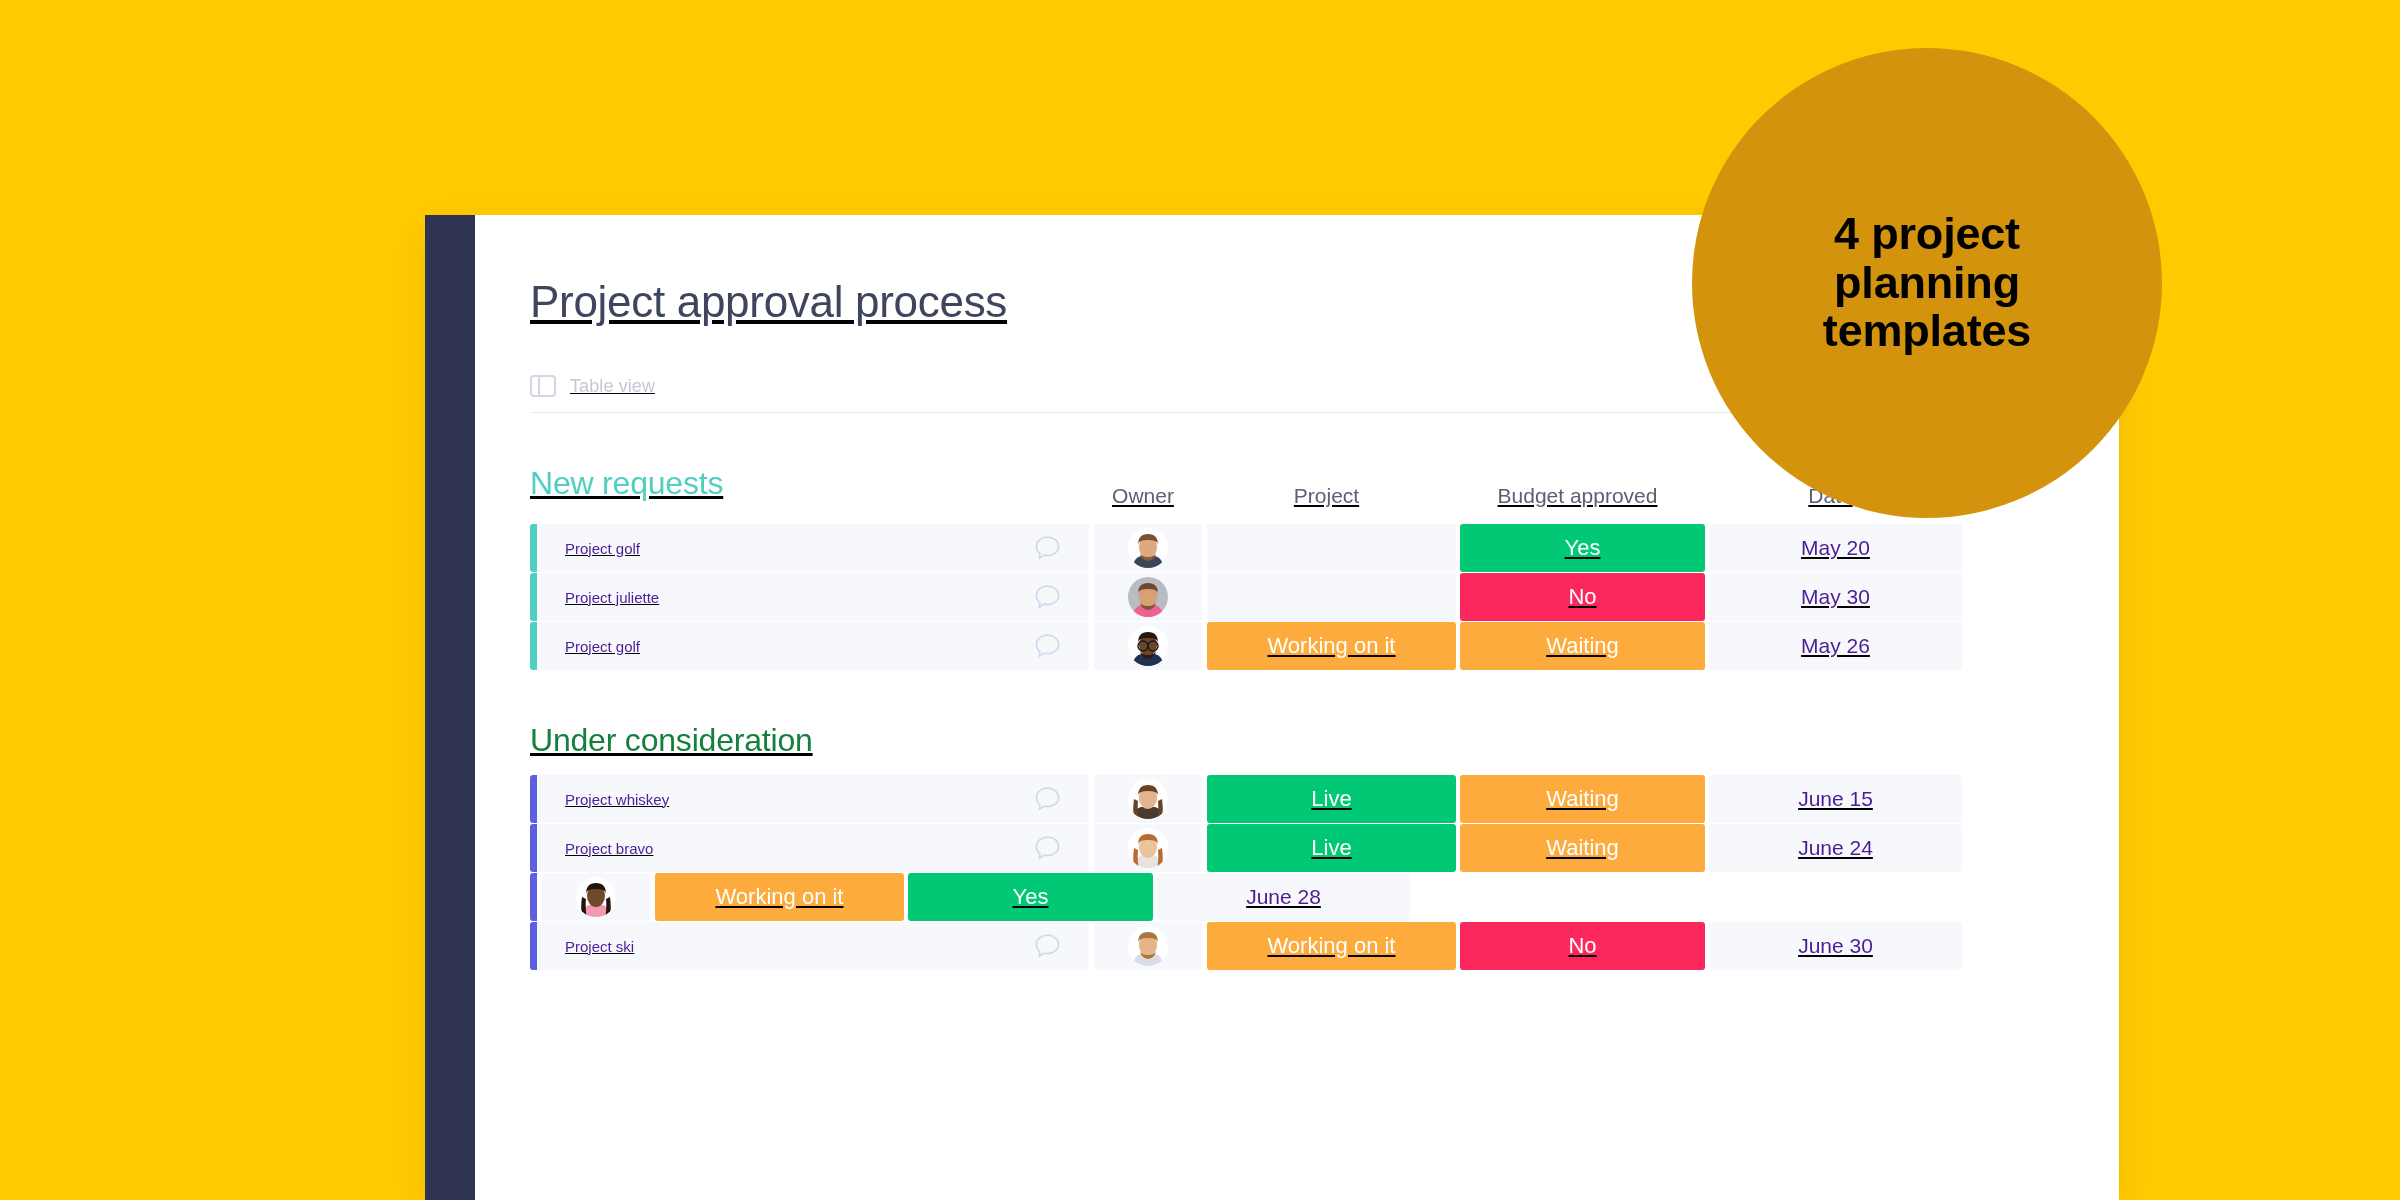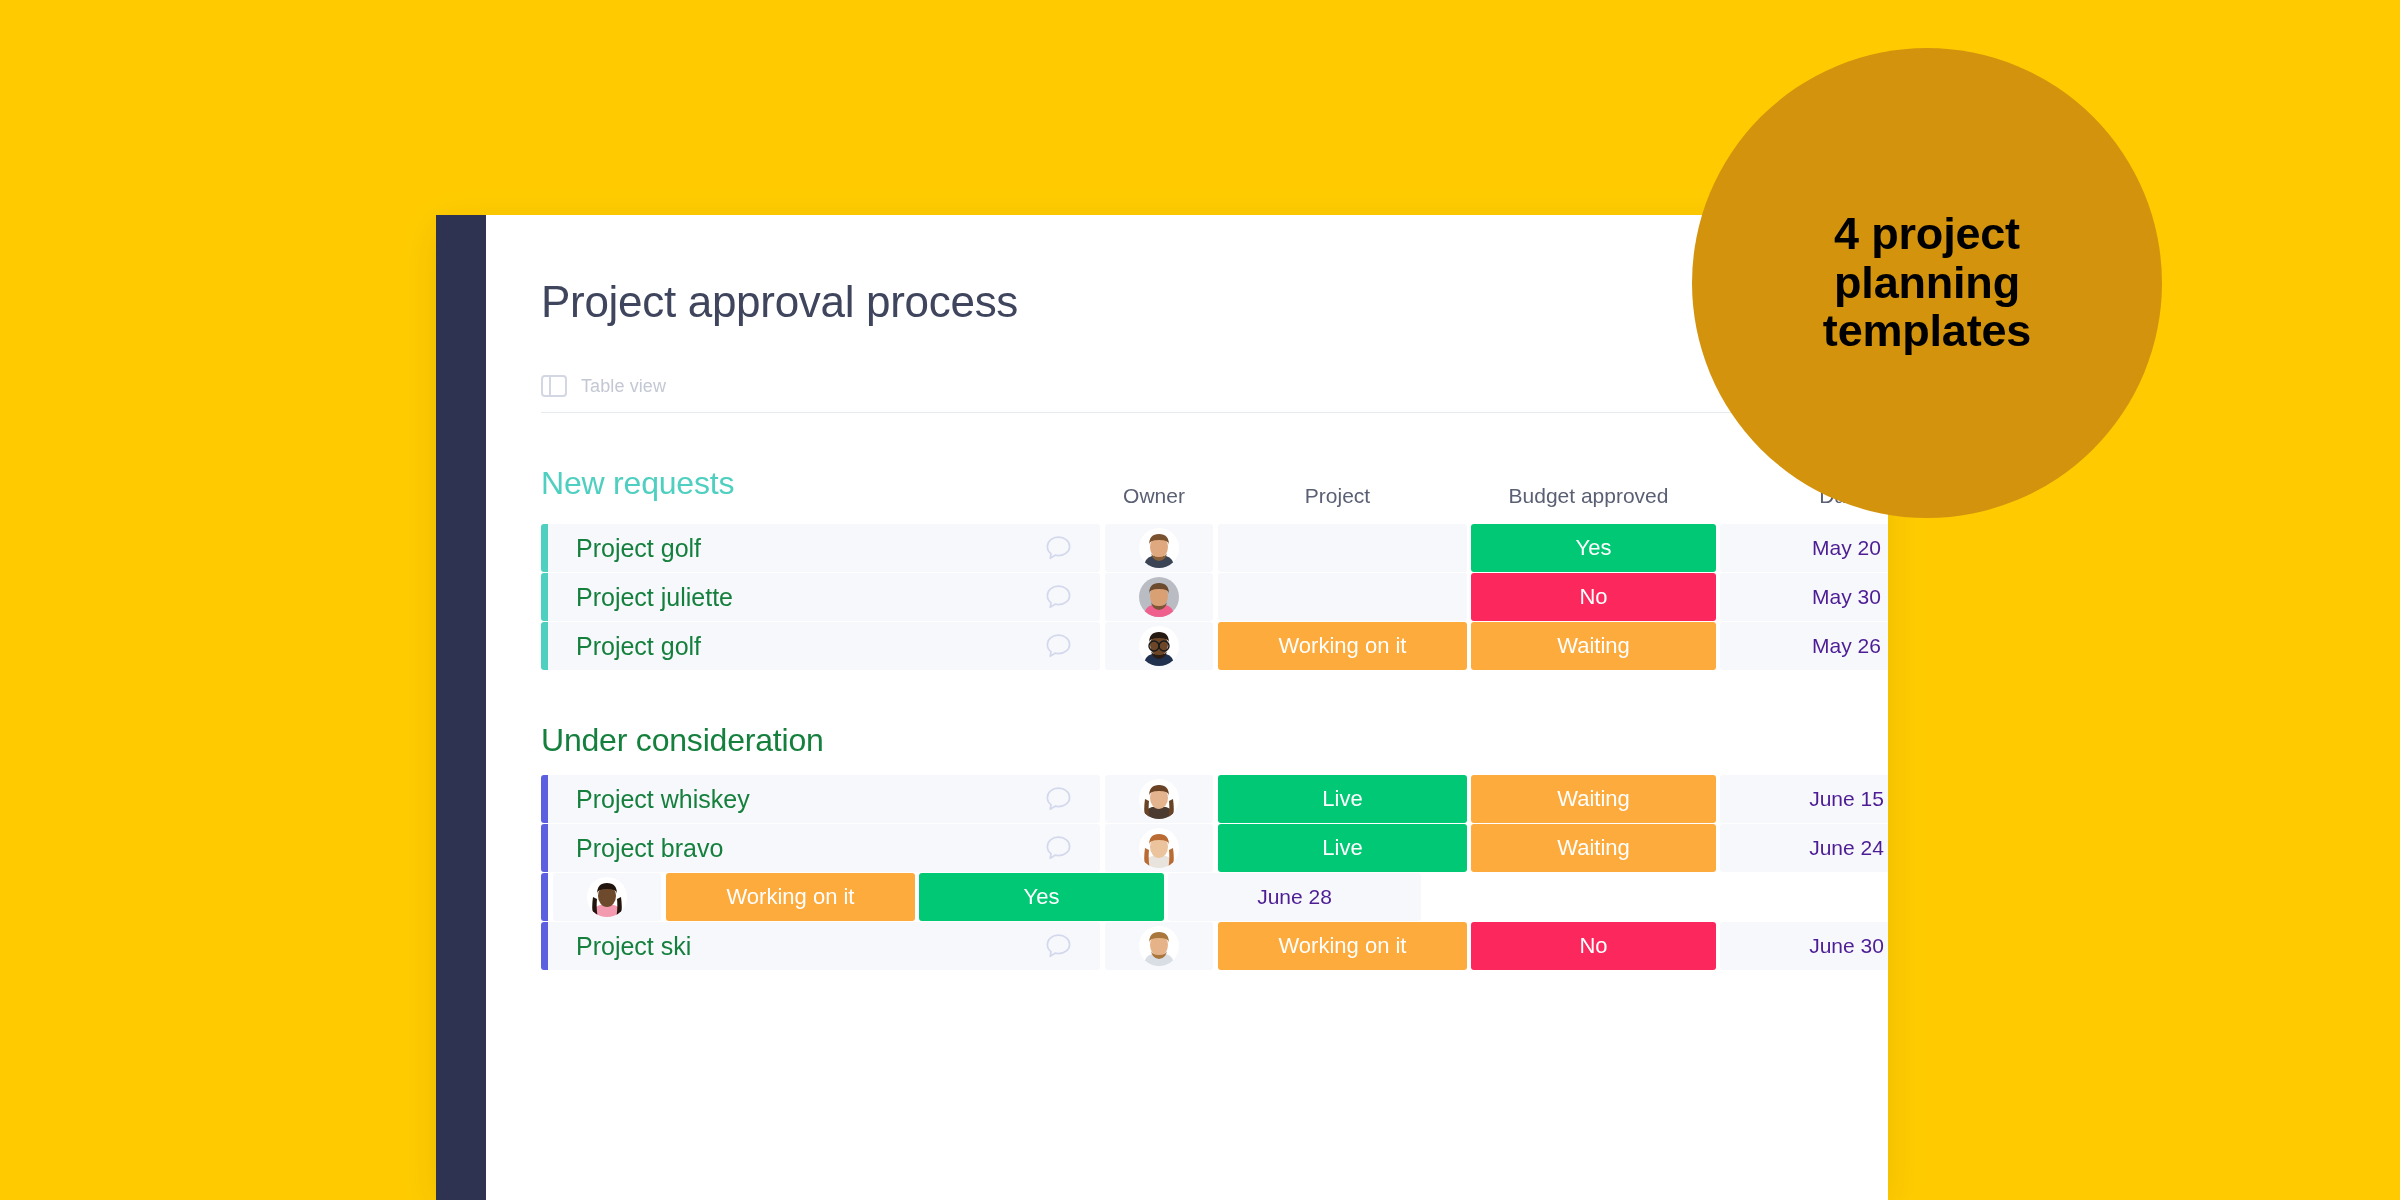--- a/index.html
+++ b/index.html
@@ -6,26 +6,27 @@
   html,body { width:2400px; height:1200px; overflow:hidden; }
   body {
     background:#FFCB00;
     font-family:"Liberation Sans", sans-serif;
     position:relative;
   }
 
   
   #app-card{
     position:absolute;
-    left:436px; top:215px;
-    width:1452px; height:985px;
+    left:425px; top:215px;
+    width:1694px; height:985px;
     display:flex;
     background:#ffffff;
     box-shadow:0 10px 40px rgba(0,0,0,.08);
     overflow:hidden;
+    text-decoration:underline;
   }
   #nav-rail{
     width:50px; flex:0 0 50px;
     background:#2D3350;
   }
   #content{
     flex:1 1 auto;
     position:relative;
     padding:0 40px 0 55px;
     overflow:hidden;
@@ -88,21 +89,21 @@
     width:7px; flex:0 0 7px; border-radius:3px 0 0 3px;
   }
   .name-cell{
     flex:0 0 552px; width:552px;
     background:#F7F8FC;
     border-radius:0 3px 3px 0;
     display:flex; align-items:center;
     padding:0 28px 0 28px;
     justify-content:space-between;
   }
-  .task-name{ font-size:25px; color:#15803d; }
+  .task-name{ font-size:15px; color:#4c1d95; }
   .bubble{ width:27px;height:26px;display:block;flex:0 0 27px;opacity:.85; }
 
   .owner-cell{
     flex:0 0 108px; width:108px; margin-left:5px;
     background:#F7F8FC; border-radius:3px;
     display:flex; align-items:center; justify-content:center;
   }
   .avatar{
     width:40px;height:40px;border-radius:50%;
     overflow:hidden; position:relative; display:block;

